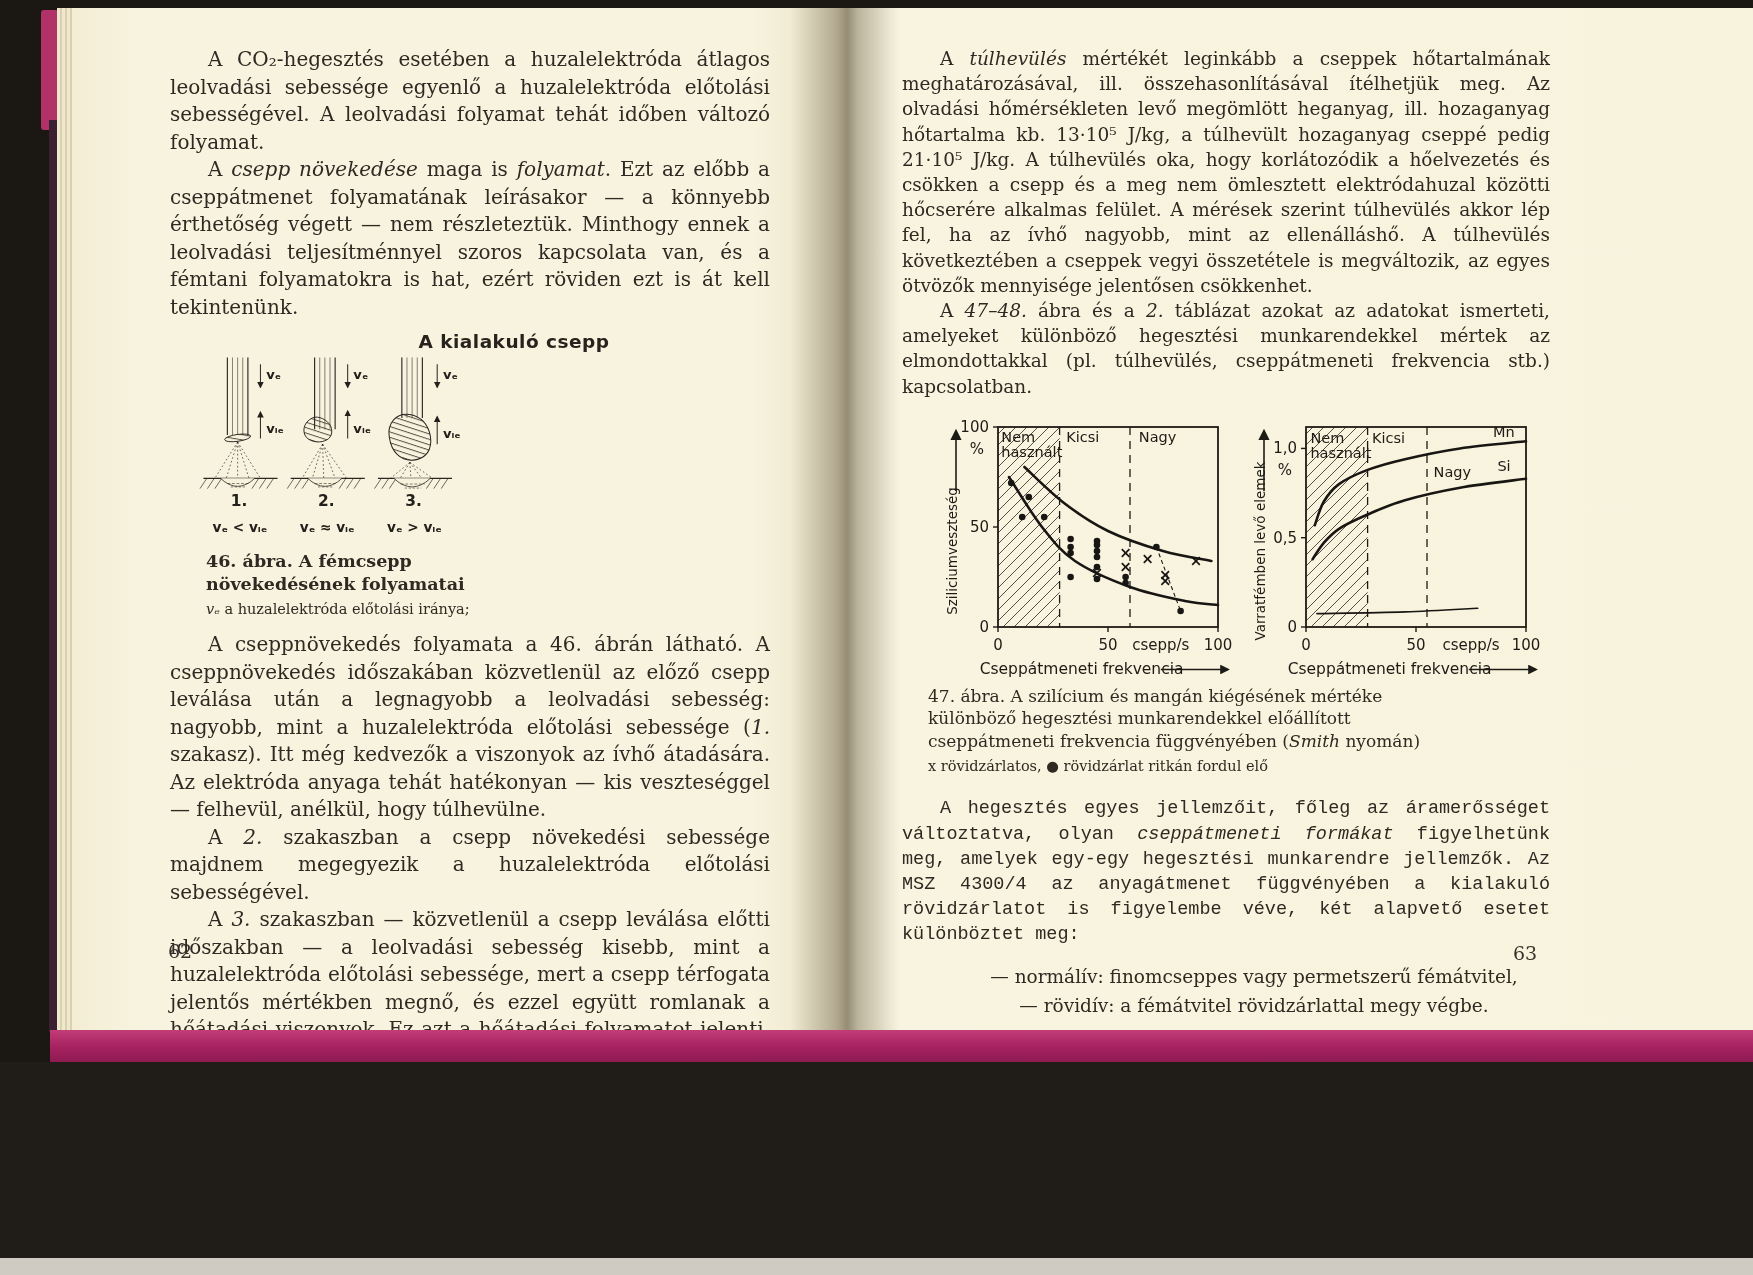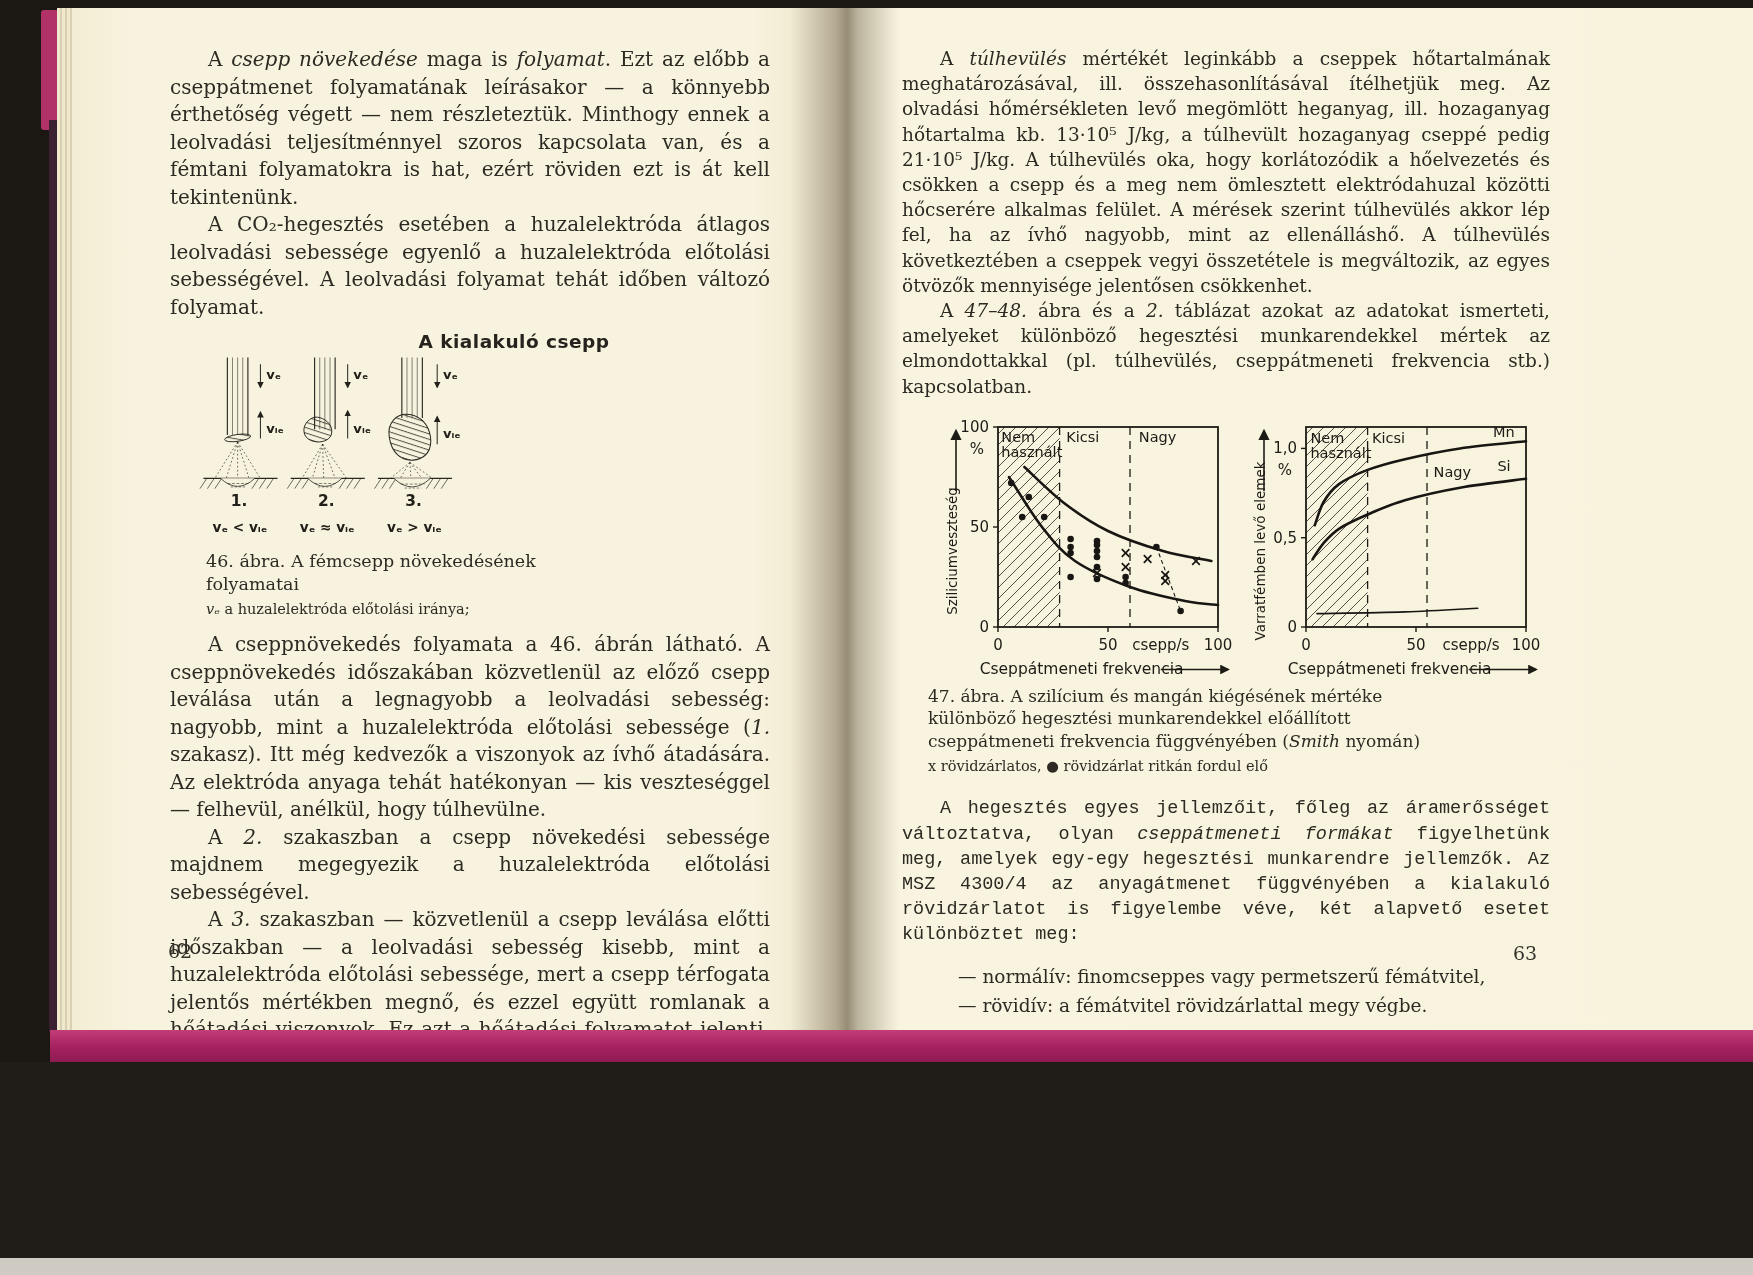--- a/index.html
+++ b/index.html
@@ -24,29 +24,29 @@
   
   .content-62{position:absolute;left:98px;top:38px;width:600px;}
   .content-63{position:absolute;left:57px;top:42px;width:648px;}
   .para{font-size:20px;line-height:27.5px;text-align:justify;text-indent:38px;margin:0;}
   .content-63 .para{font-size:18.5px;line-height:25.2px;}
   .pagenum{position:absolute;font-size:19px;color:#35312a;}
   
   .fig46{margin-top:10px;}
   .fig46-title{font-family:"DejaVu Sans",sans-serif;font-weight:700;font-size:18.5px;color:#26231e;margin:8px 0 2px 88px;letter-spacing:.5px;text-align:center;}
   .fig46-svg{display:block;margin-left:26px;}
-  .fig46-cap{font-size:17.5px;line-height:23px;margin:2px 0 0 36px;width:350px;text-indent:0;}
+  .fig46-cap{font-size:17.5px;line-height:23px;margin:2px 0 0 36px;width:350px;text-indent:0;font-weight:bold;}
   .fig46-leg{font-size:14.5px;line-height:19px;margin:4px 0 0 36px;text-indent:0;}
   .after-fig{margin-top:12px;}
   
   .charts-row{display:flex;gap:16px;margin:14px 0 2px 40px;}
   .fig47-cap{font-size:17px;line-height:22.5px;margin:4px 0 0 26px;width:545px;text-indent:0;}
   .fig47-leg{font-size:14.5px;line-height:19px;margin:5px 0 0 26px;text-indent:0;}
   .bullets{margin:14px 0 0 56px;}
-  .bullet{font-size:18.5px;line-height:29px;}
+  .bullet{font-size:18.5px;line-height:29px;text-align:center;}
   
   .ctick{font-family:"DejaVu Sans",sans-serif;font-size:15px;fill:#1d1b16;}
   .creg{font-family:"DejaVu Sans",sans-serif;font-size:14.5px;fill:#1d1b16;}
   .cxlabel{font-family:"DejaVu Sans",sans-serif;font-size:15.5px;fill:#1d1b16;}
   .cylabel{font-family:"DejaVu Sans",sans-serif;font-size:13.5px;fill:#1d1b16;}
   
   .f46lab{font-family:"DejaVu Sans",sans-serif;font-weight:700;font-size:23px;fill:#22201b;}
   .f46num{font-family:"DejaVu Sans",sans-serif;font-weight:700;font-size:27px;fill:#22201b;}
   .f46for{font-family:"DejaVu Sans",sans-serif;font-weight:700;font-size:24px;fill:#22201b;}
   i{font-style:italic;}
@@ -56,22 +56,22 @@
 
 <div class="scan">
 
   <div class="edge-black-left"></div>
   <div class="cover-sliver"></div>
   <div class="cover-spine-line"></div>
   <div class="page-edge-stack"></div>
 
   <div class="page page-left">
     <div class="content-62">
+      <p class="para"><span>A CO₂-hegesztés esetében a huzalelektróda átlagos leolvadási sebessége egyenlő a huzalelektróda előtolási sebességével. A leolvadási folyamat tehát időben változó folyamat.</span></p>
       <p class="para"><span>A </span><i>csepp növekedése</i><span> maga is </span><i>folyamat</i><span>. Ezt az előbb a cseppátmenet folyamatának leírásakor — a könnyebb érthetőség végett — nem részleteztük. Minthogy ennek a leolvadási teljesítménnyel szoros kapcsolata van, és a fémtani folyamatokra is hat, ezért röviden ezt is át kell tekintenünk.</span></p>
-      <p class="para"><span>A CO₂-hegesztés esetében a huzalelektróda átlagos leolvadási sebessége egyenlő a huzalelektróda előtolási sebességével. A leolvadási folyamat tehát időben változó folyamat.</span></p>
 
       <div class="fig46">
         <div class="fig46-title">A kialakuló csepp</div>
 
         <svg class="fig46-svg" width="268" height="194" viewBox="0 0 470 340">
           <defs>
             <pattern id="f46h" width="9" height="9" patternUnits="userSpaceOnUse" patternTransform="rotate(18)">
               <line x1="0" y1="4" x2="9" y2="4" stroke="#2a2721" stroke-width="1.4"></line>
             </pattern>
             <marker id="f46arr" viewBox="0 0 10 10" refX="8" refY="5" markerWidth="6.5" markerHeight="6.5" orient="auto">

